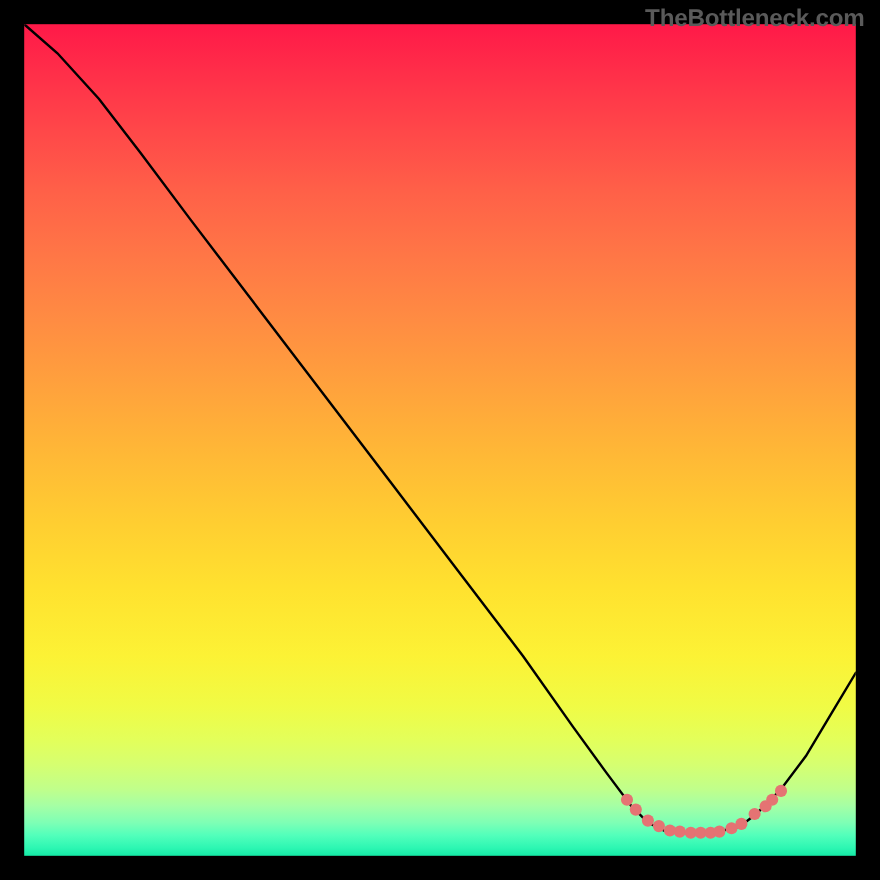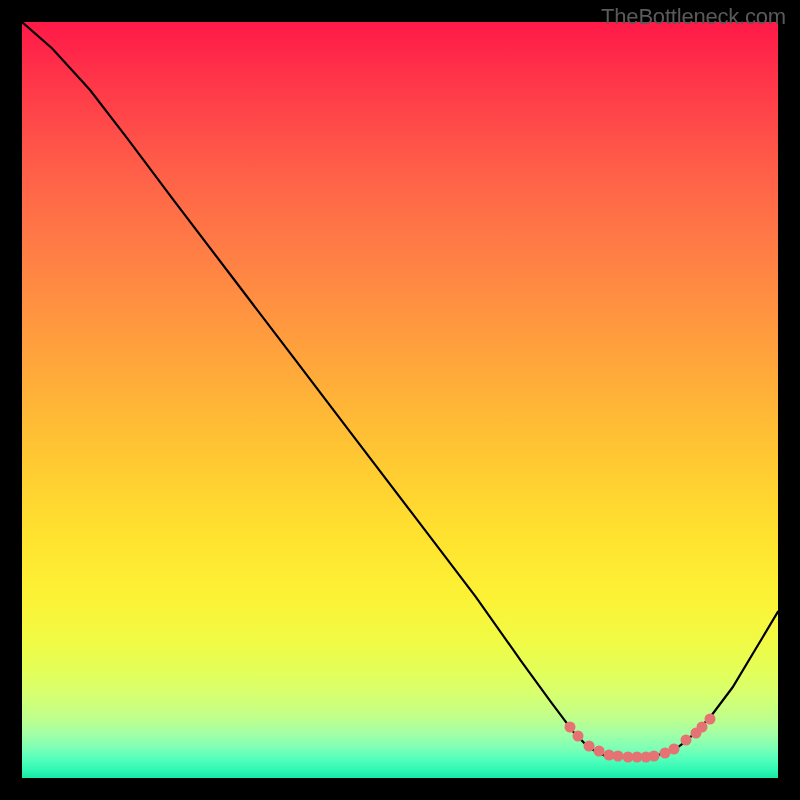--- a/index.html
+++ b/index.html
@@ -10,21 +10,21 @@
     position: relative;
     font-family: Arial, sans-serif;
     overflow: hidden;
   }
   .watermark {
     position: absolute;
     top: 4px;
     right: 14px;
     color: #5a5a5a;
     font-size: 22px;
-    font-weight: 400;
+    font-weight: 700;
     z-index: 20;
     letter-spacing: -0.2px;
   }
   .plot-area {
     position: absolute;
     left: 22px;
     top: 22px;
     width: 756px;
     height: 756px;
     z-index: 1;

